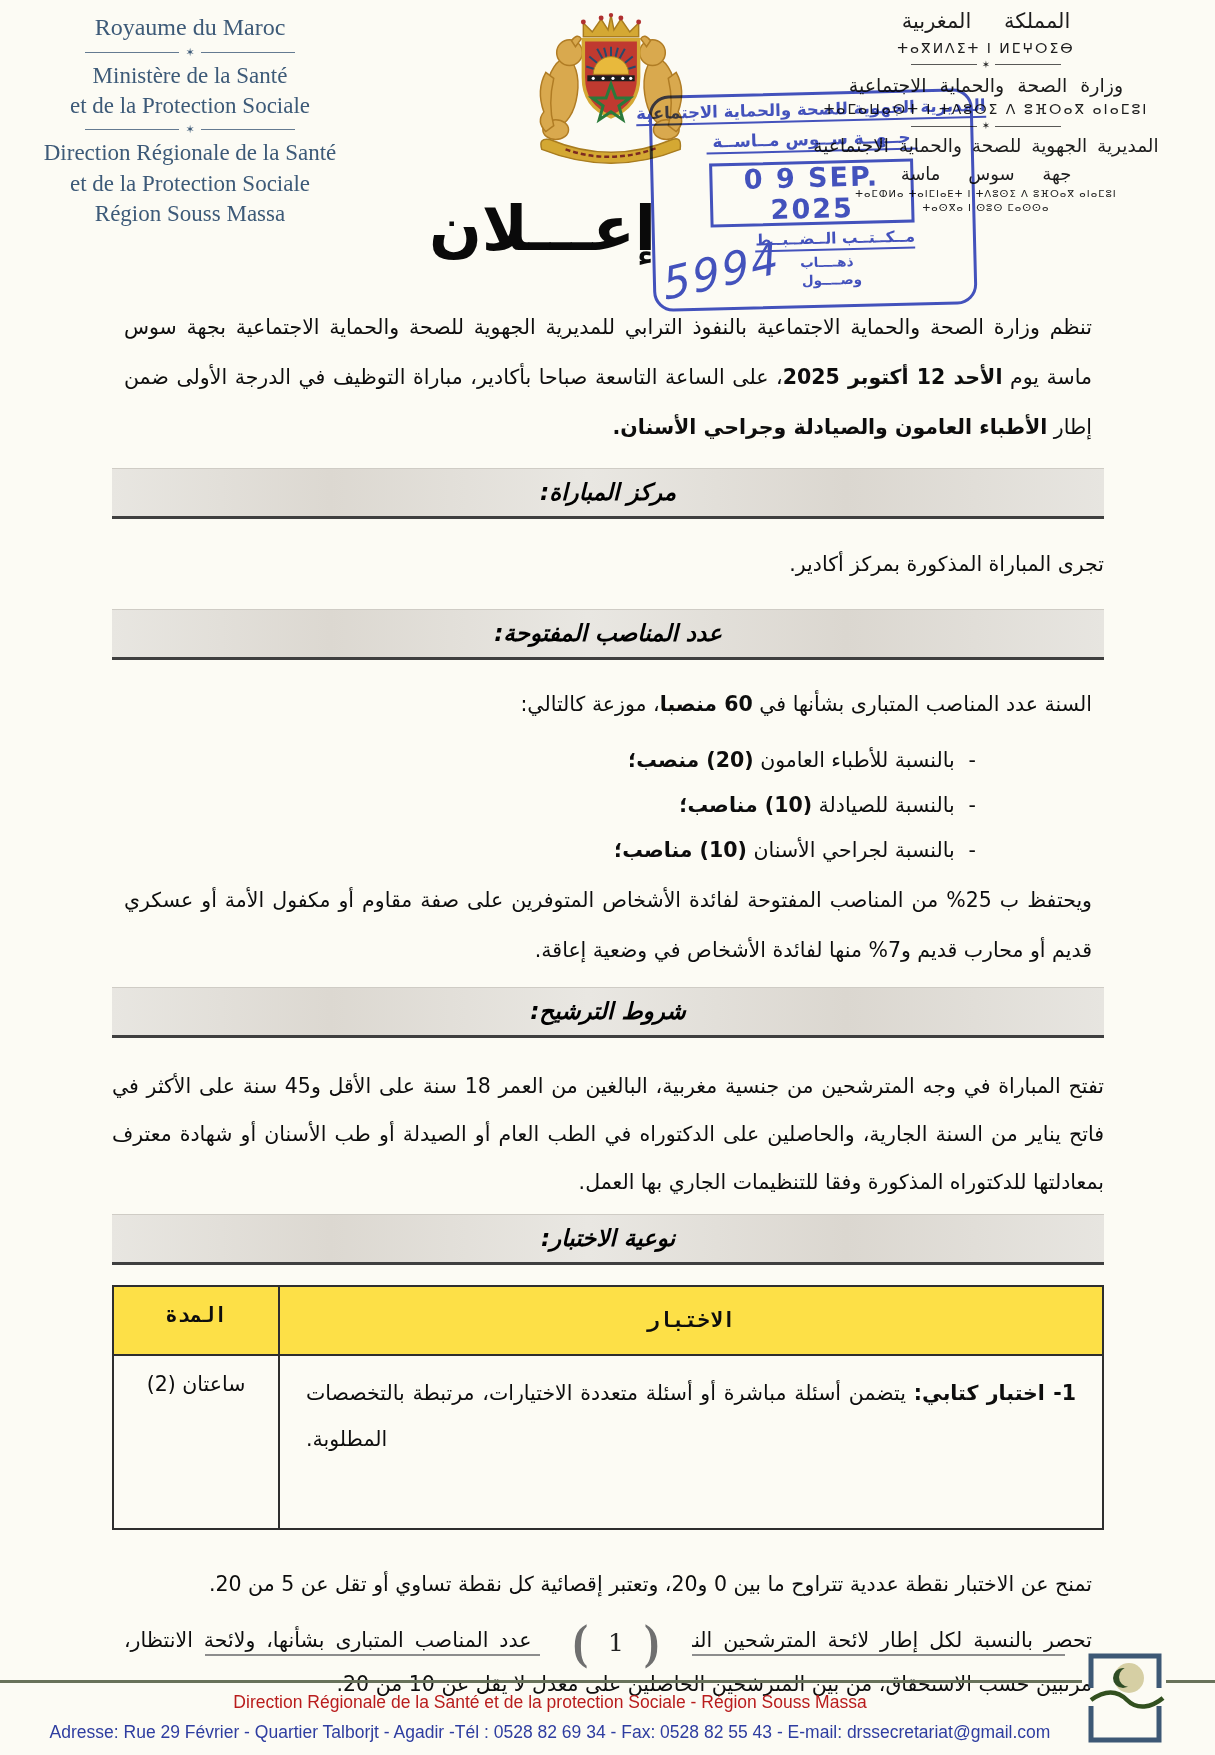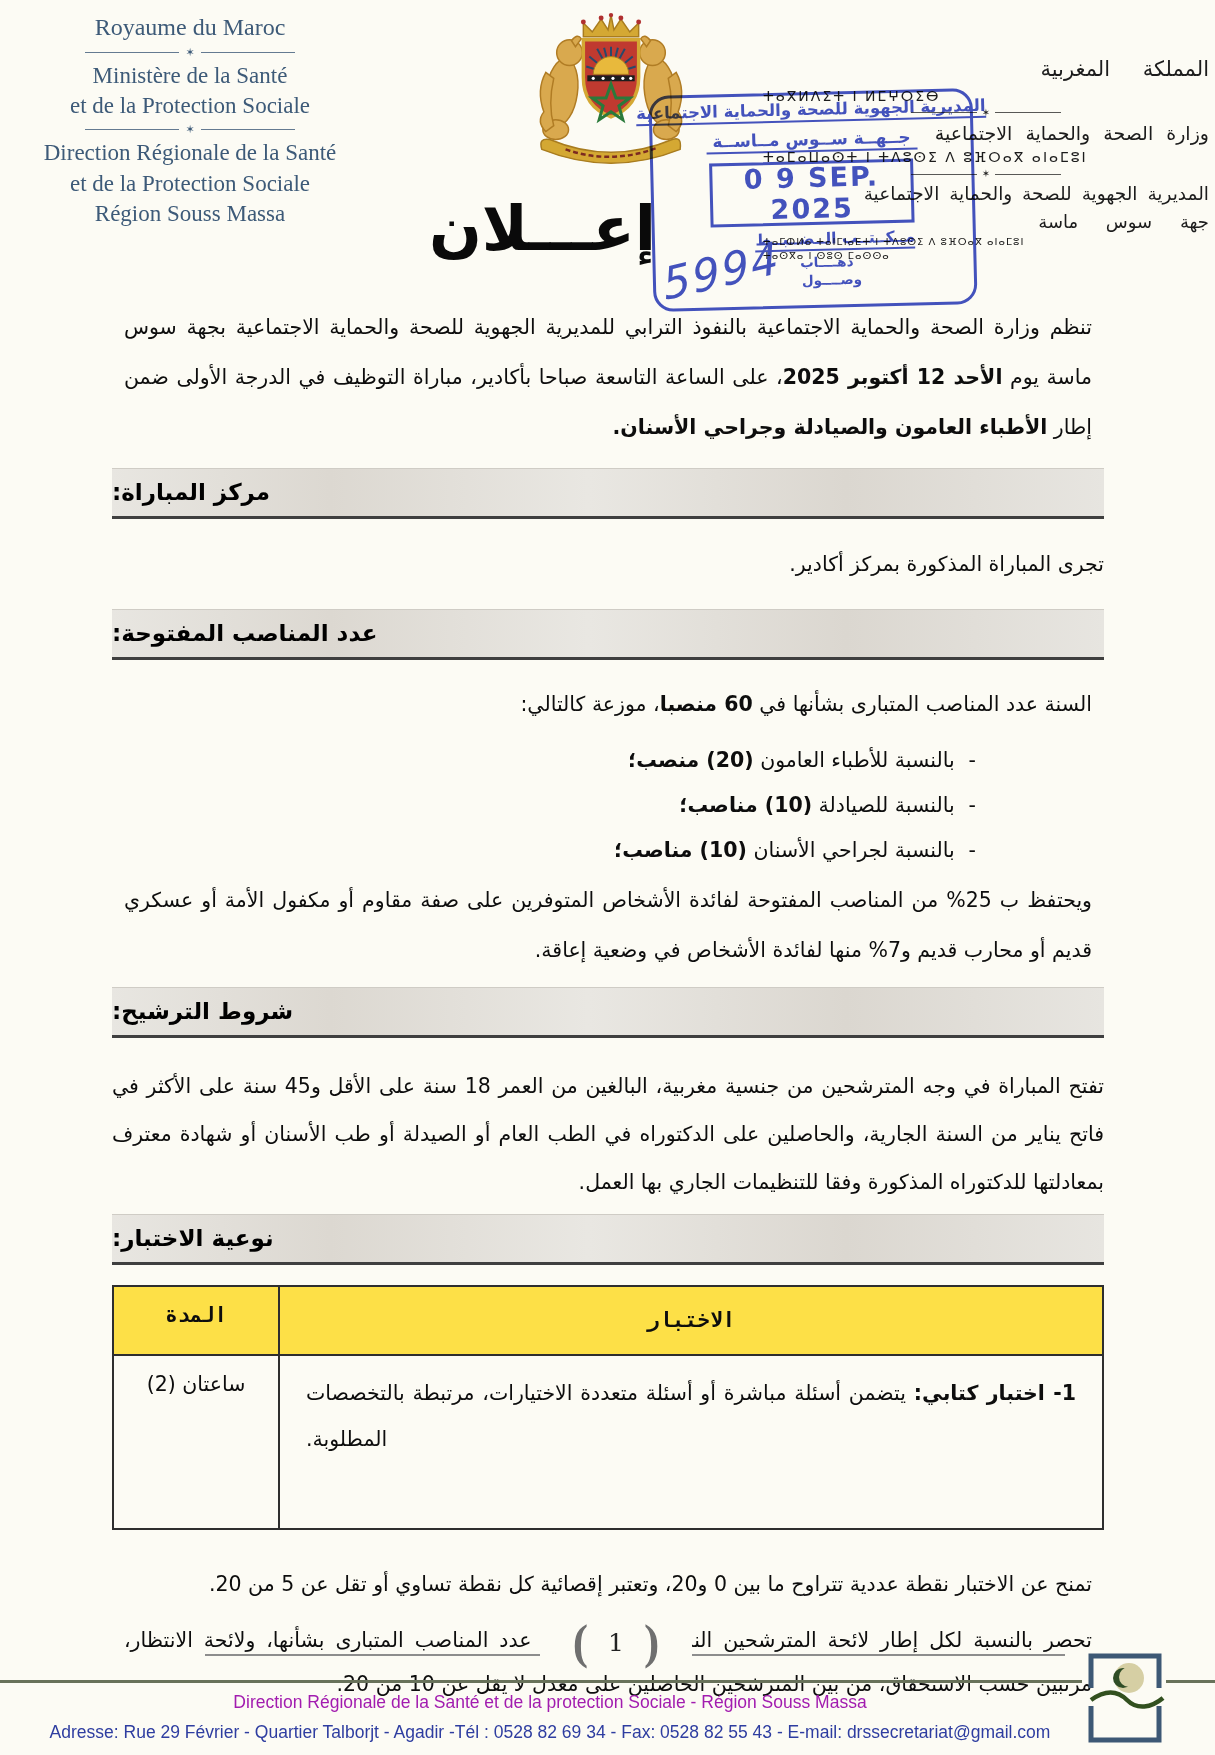--- a/index.html
+++ b/index.html
@@ -21,21 +21,21 @@
     line-height:1.32;
   }
   .hdr-left .l1{font-size:24px;}
   .hdr-left .l2{font-size:23px;}
   .sep-fr{display:flex;align-items:center;justify-content:center;gap:6px;margin:3px auto;width:210px;color:#3d5a78;}
   .sep-fr .ln{flex:1;height:1px;background:#3d5a78;opacity:.8;}
   .sep-fr .st{font-size:11px;line-height:1;}
   .coat{position:absolute;left:532px;top:12px;width:158px;height:180px;}
   .hdr-right{
     position:absolute;right:6px;top:6px;width:446px;
-    color:#1c1c1c;direction:rtl;line-height:1.5;margin-top:48px;
+    text-align:center;color:#1c1c1c;direction:rtl;line-height:1.5;
   }
   .hdr-right .ar1{font-size:21px;word-spacing:26px;}
   .hdr-right .tif{font-size:14px;letter-spacing:2px;direction:ltr;}
   .hdr-right .ar2{font-size:19px;word-spacing:7px;}
   .hdr-right .ar3{font-size:18.5px;word-spacing:4px;}
   .hdr-right .ar4{font-size:18px;word-spacing:22px;}
   .hdr-right .tif-s{font-size:10px;letter-spacing:1px;direction:ltr;line-height:1.45;}
   .sep-ar{display:flex;align-items:center;justify-content:center;gap:5px;margin:1px auto;width:150px;color:#222;}
   .sep-ar .ln{flex:1;height:1px;background:#222;opacity:.75;}
   .sep-ar .st{font-size:10px;line-height:1;}
@@ -66,21 +66,22 @@
   
   .body{position:absolute;left:112px;top:290px;width:992px;direction:rtl;
     text-align:justify;font-size:20.5px;color:#0d0d0d;z-index:1;}
   .body p{margin:12px;}
   .intro{line-height:50px;margin-bottom:16px !important;}
   .bar{
     height:47px;line-height:47px;
     background:linear-gradient(90deg,#e8e6e1 0%,#dcd8d1 22%,#e9e7e2 48%,#dbd7d0 74%,#e7e5e0 100%);
     border-top:1px solid #cfccc5;border-bottom:3px solid #3f3f3f;
     font-size:23px;font-weight:bold;color:#000;
-    text-align:left;
+    text-align:center;
+    font-style:italic;
   }
   .p-single{line-height:46px;margin:22px 0 !important;}
   .p-posts-intro{line-height:44px;margin-top:22px !important;}
   .posts-list{list-style:none;margin:2px 0 0;padding:0 128px 0 0;}
   .posts-list li{line-height:45px;}
   .posts-list li::before{content:"-";margin-left:14px;}
   .p-note{line-height:50px;margin-top:2px !important;}
   .p-cond{line-height:48px;margin:24px 0 8px !important;}
   .bar-4{margin-top:0;}
   table.exam{width:100%;border-collapse:collapse;margin-top:20px;direction:rtl;}
@@ -94,21 +95,21 @@
   
   .rule1{position:absolute;left:205px;top:1654px;width:860px;height:2px;background:#8d8d8d;z-index:1;}
   .rule2{position:absolute;left:0;top:1680px;width:1082px;height:3px;background:#68725a;z-index:1;}
   .rule2b{position:absolute;left:1166px;top:1680px;width:49px;height:3px;background:#68725a;z-index:1;}
   .page-marker{position:absolute;left:540px;top:1616px;width:152px;height:52px;
     display:flex;align-items:center;justify-content:center;gap:20px;background:#fcfbf4;z-index:2;}
   .page-marker .brace{font-family:"Liberation Serif",serif;font-size:46px;color:#6f6f6f;
     font-weight:bold;line-height:1;transform:scaleY(1.05);}
   .page-marker .num{font-size:25px;color:#222;font-family:"DejaVu Serif",serif;}
   .f-line1{position:absolute;left:0;width:1100px;top:1692px;text-align:center;
-    color:#a21caf;font-size:17.5px;font-family:"Liberation Sans",sans-serif;z-index:2;}
+    color:#b91c1c;font-size:17.5px;font-family:"Liberation Sans",sans-serif;z-index:2;}
   .f-line2{position:absolute;left:0;width:1100px;top:1722px;text-align:center;
     color:#2e3da0;font-size:17.5px;font-family:"Liberation Sans",sans-serif;z-index:2;}
   .f-logo{position:absolute;left:1083px;top:1648px;width:84px;height:98px;z-index:3;}
   b{font-weight:bold;}
 </style>
 </head>
 <body>
 
 <div class="page">
 

